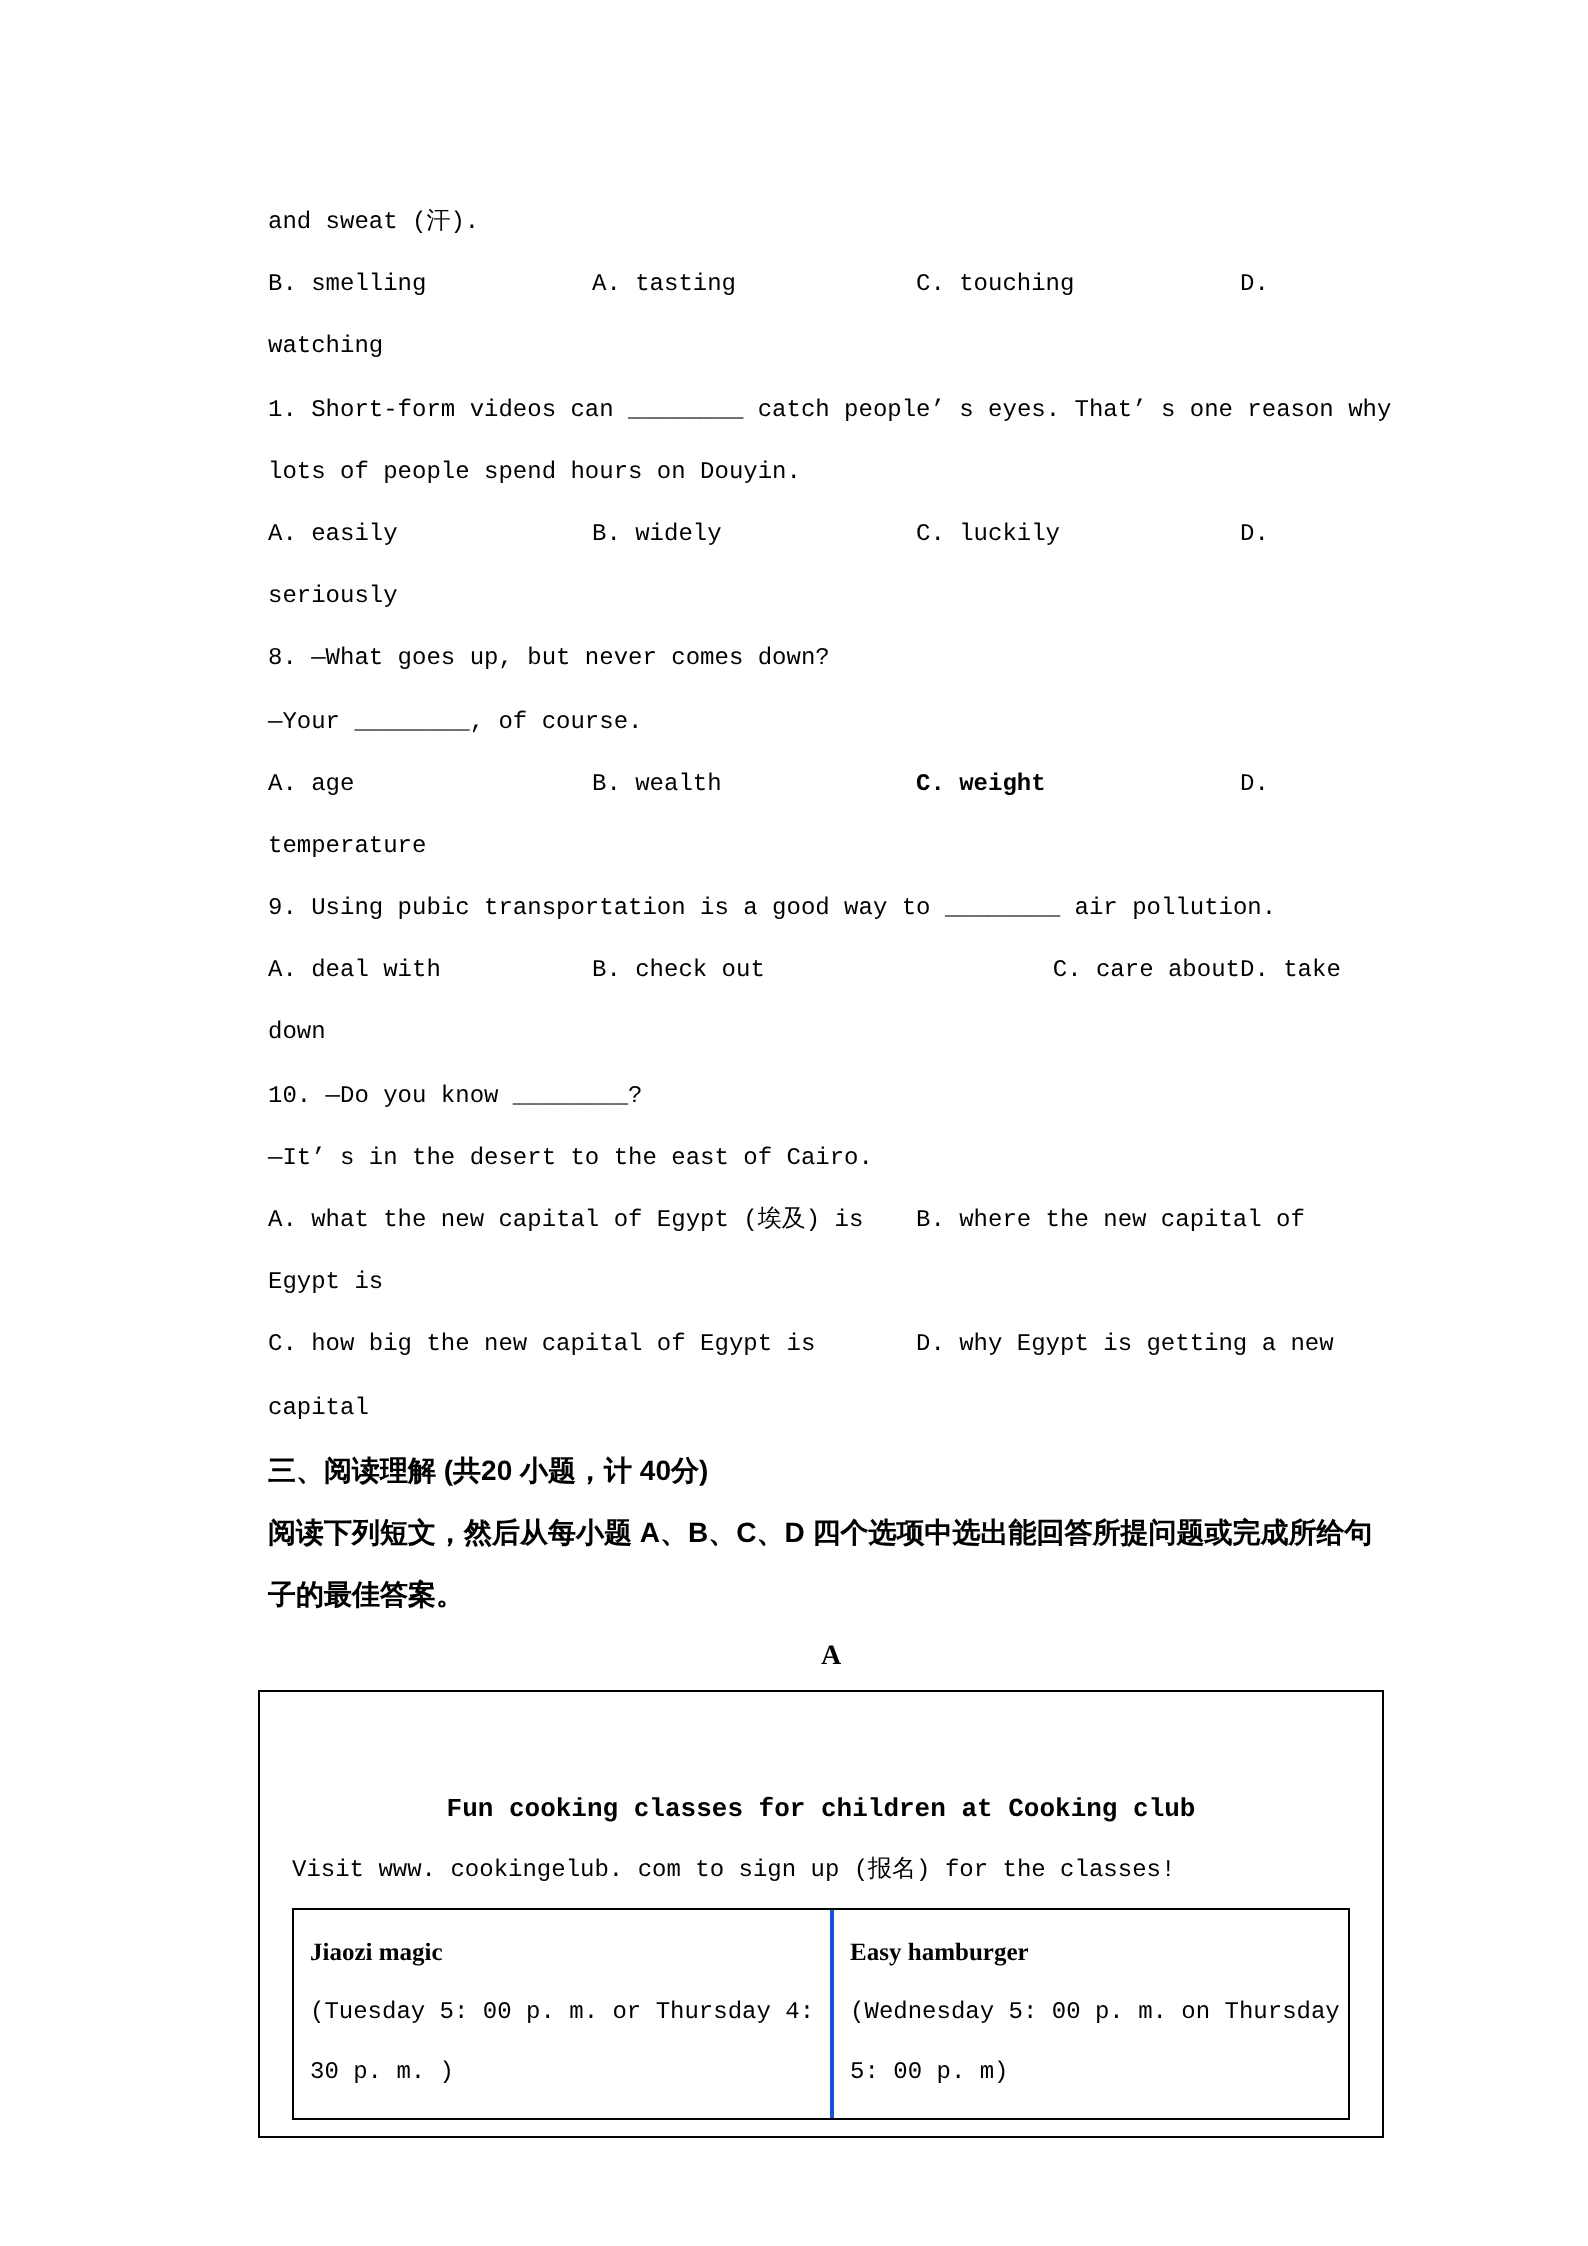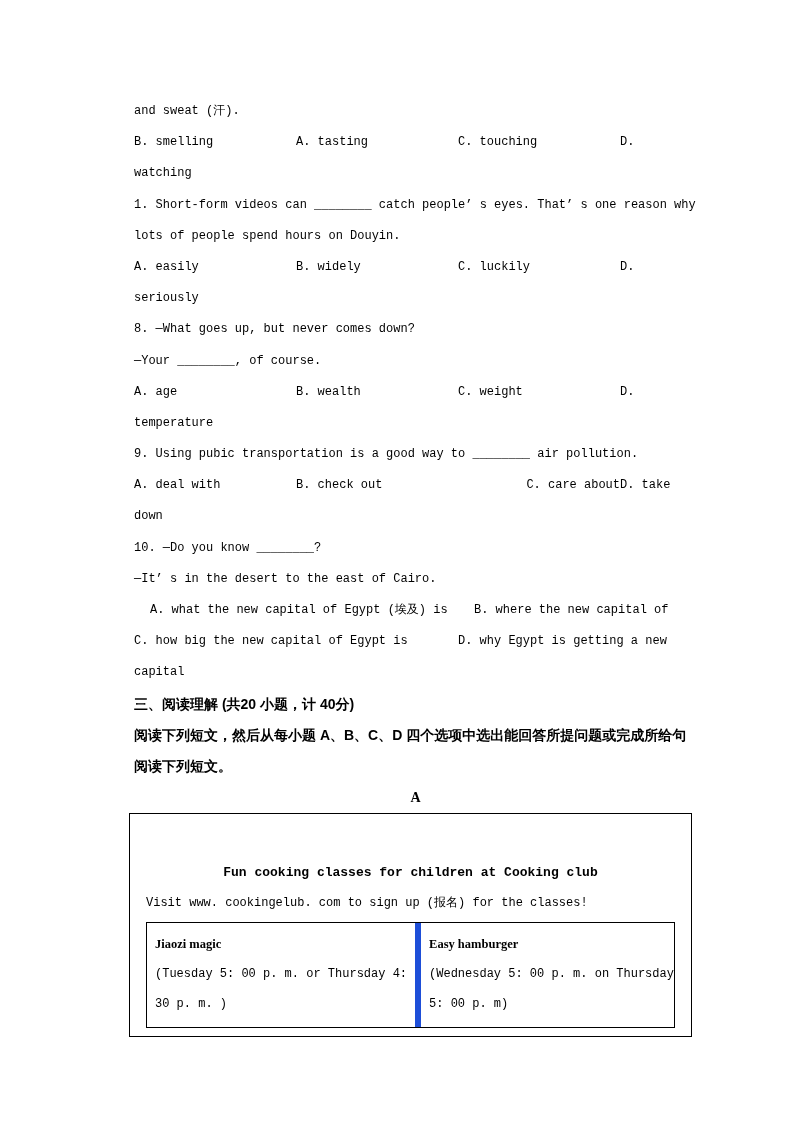--- a/index.html
+++ b/index.html
@@ -55,21 +55,21 @@
     font-size: 12px;
     line-height: 30px;
   }
   .ct-grid {
     display: flex;
     border: 1px solid #000;
     margin-top: 4px;
   }
   .ct-cell {
     padding: 6px 8px 8px 8px;
-    border-right: 6px solid #1d4ed8;
+    border-right: 2px solid #1d4ed8;
     min-height: 104px;
   }
   .ct-cell:first-child { flex: 0 0 270px; }
   .ct-cell:last-child { flex: 1 1 auto; border-right: none; }
   .ct-cell-title {
     font-weight: bold;
     font-size: 12.5px;
     line-height: 30px;
     font-family: "Liberation Serif", "DejaVu Serif", serif;
   }
@@ -87,33 +87,34 @@
   <div>
       <div class="line"><span>and sweat (汗).</span></div>
       <div class="line"><span style="width: 162px;">B. smelling</span><span style="width: 162px;">A. tasting</span><span style="width: 162px;">C. touching</span><span>D.</span></div>
       <div class="line"><span>watching</span></div>
       <div class="line"><span>1. Short-form videos can ________ catch people’ s eyes. That’ s one reason why</span></div>
       <div class="line"><span>lots of people spend hours on Douyin.</span></div>
       <div class="line"><span style="width: 162px;">A. easily</span><span style="width: 162px;">B. widely</span><span style="width: 162px;">C. luckily</span><span>D.</span></div>
       <div class="line"><span>seriously</span></div>
       <div class="line"><span>8. —What goes up, but never comes down?</span></div>
       <div class="line"><span>—Your ________, of course.</span></div>
-      <div class="line"><span style="width: 162px;">A. age</span><span style="width: 162px;">B. wealth</span><span style="width: 162px;">C. weight</span><span>D.</span></div>
+      <div class="line"><span style="width: 162px;">A. age</span><span style="width: 162px;">B. wealth</span><span style="width: 162px; font-weight: bold;">C. weight</span><span>D.</span></div>
       <div class="line"><span>temperature</span></div>
       <div class="line"><span>9. Using pubic transportation is a good way to ________ air pollution.</span></div>
       <div class="line"><span style="width: 162px;">A. deal with</span><span style="width: 162px;">B. check out</span><span style="width: 162px; text-align: right;">C. care about</span><span>D. take</span></div>
       <div class="line"><span>down</span></div>
       <div class="line"><span>10. —Do you know ________?</span></div>
       <div class="line"><span>—It’ s in the desert to the east of Cairo.</span></div>
-      <div class="line"><span style="width: 324px; margin-left: 16px;">A. what the new capital of Egypt (埃及) is</span><span>B. where the new capital of</span></div>
+      <div class="line"><span style="width: 324px;">A. what the new capital of Egypt (埃及) is</span><span>B. where the new capital of</span></div>
+      <div class="line"><span>Egypt is</span></div>
       <div class="line"><span style="width: 324px;">C. how big the new capital of Egypt is</span><span>D. why Egypt is getting a new</span></div>
       <div class="line"><span>capital</span></div>
       <div class="line bold"><span>三、阅读理解 (共20 小题，计 40分)</span></div>
       <div class="line bold"><span>阅读下列短文，然后从每小题 A、B、C、D 四个选项中选出能回答所提问题或完成所给句</span></div>
-      <div class="line bold"><span>阅读下列短文。</span></div>
+      <div class="line bold"><span>子的最佳答案。</span></div>
       <div class="line label center"><span>A</span></div>
     </div>
 
   <div class="cook-table">
     <div class="ct-title">Fun cooking classes for children at Cooking club</div>
     <div class="ct-sub">Visit www. cookingelub. com to sign up (报名) for the classes!</div>
     <div class="ct-grid">
       <div class="ct-cell">
         <div class="ct-cell-title">Jiaozi magic</div>
         <div class="ct-cell-line">(Tuesday 5: 00 p. m. or Thursday 4:</div>

